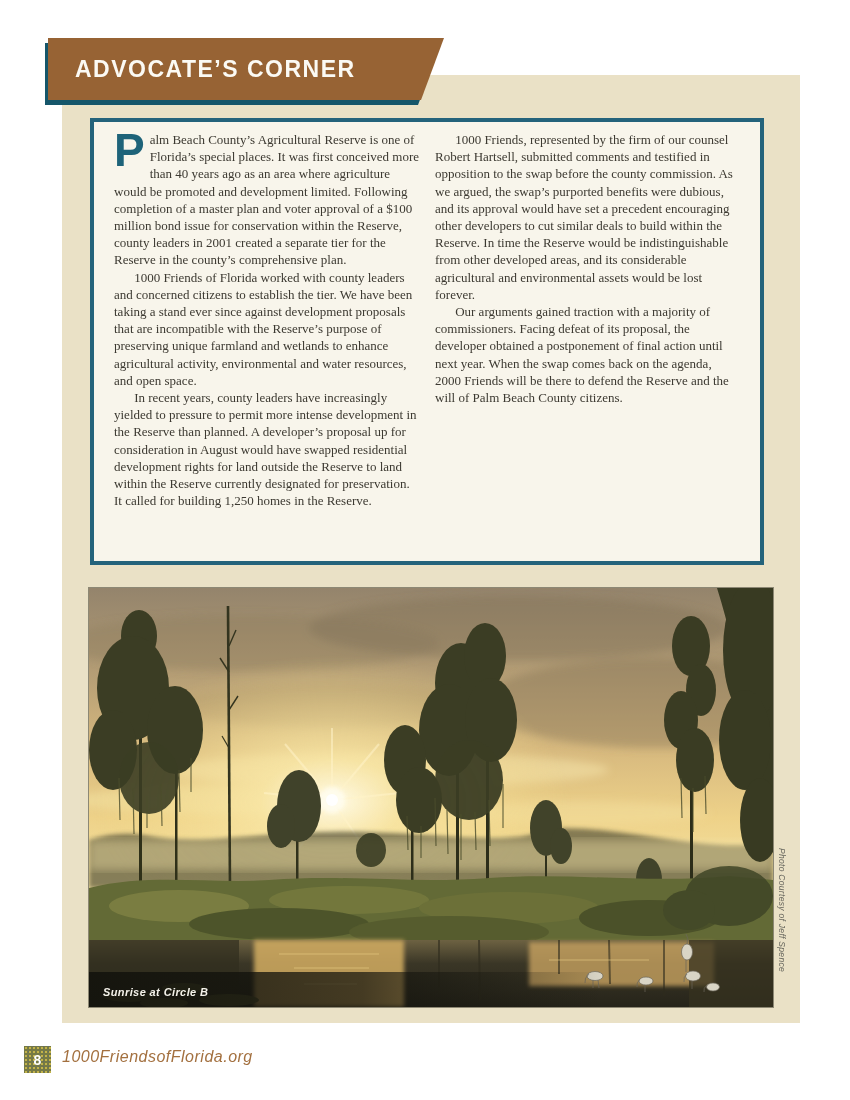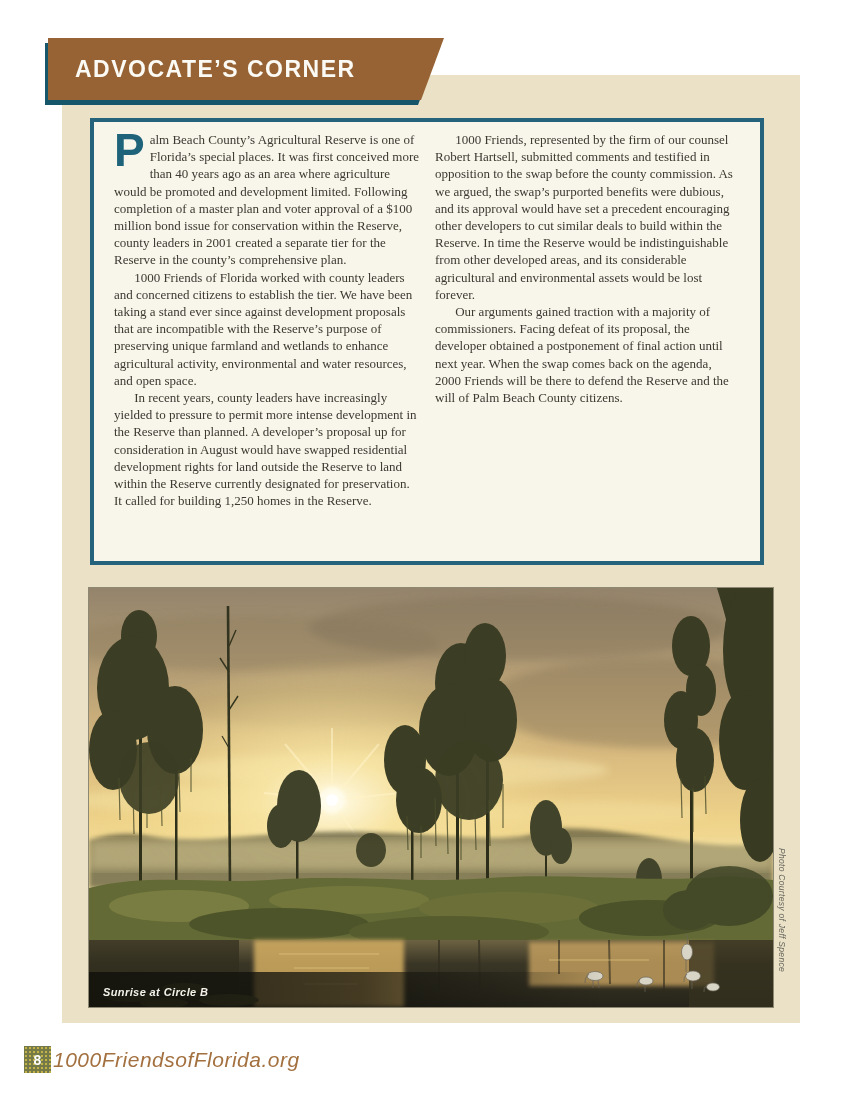--- a/index.html
+++ b/index.html
@@ -69,22 +69,22 @@
   .page-badge{
     position:absolute;left:24px;top:1046px;width:27px;height:27px;
     background-color:#767a45;
     background-image:radial-gradient(#c9b74a 0.7px,rgba(0,0,0,0) 0.8px),
                      radial-gradient(#5e6a6e 0.7px,rgba(0,0,0,0) 0.8px);
     background-size:4px 4px,5px 5px;background-position:0 0,2px 3px;
     display:flex;align-items:center;justify-content:center;
     color:#ffffff;font-weight:bold;font-size:14px;
   }
   .site-link{
-    position:absolute;left:53px;top:1048px;color:#a3703f;font-style:italic;
-    font-size:21px;letter-spacing:0.5px;text-decoration:none;
+    position:absolute;left:62px;top:1048px;color:#a3703f;font-style:italic;
+    font-size:16px;letter-spacing:0.5px;text-decoration:none;
   }
 </style>
 </head>
 <body>
 
 <div class="page">
 
   <div class="cream"></div>
 
   <div class="banner-shadow"></div>

